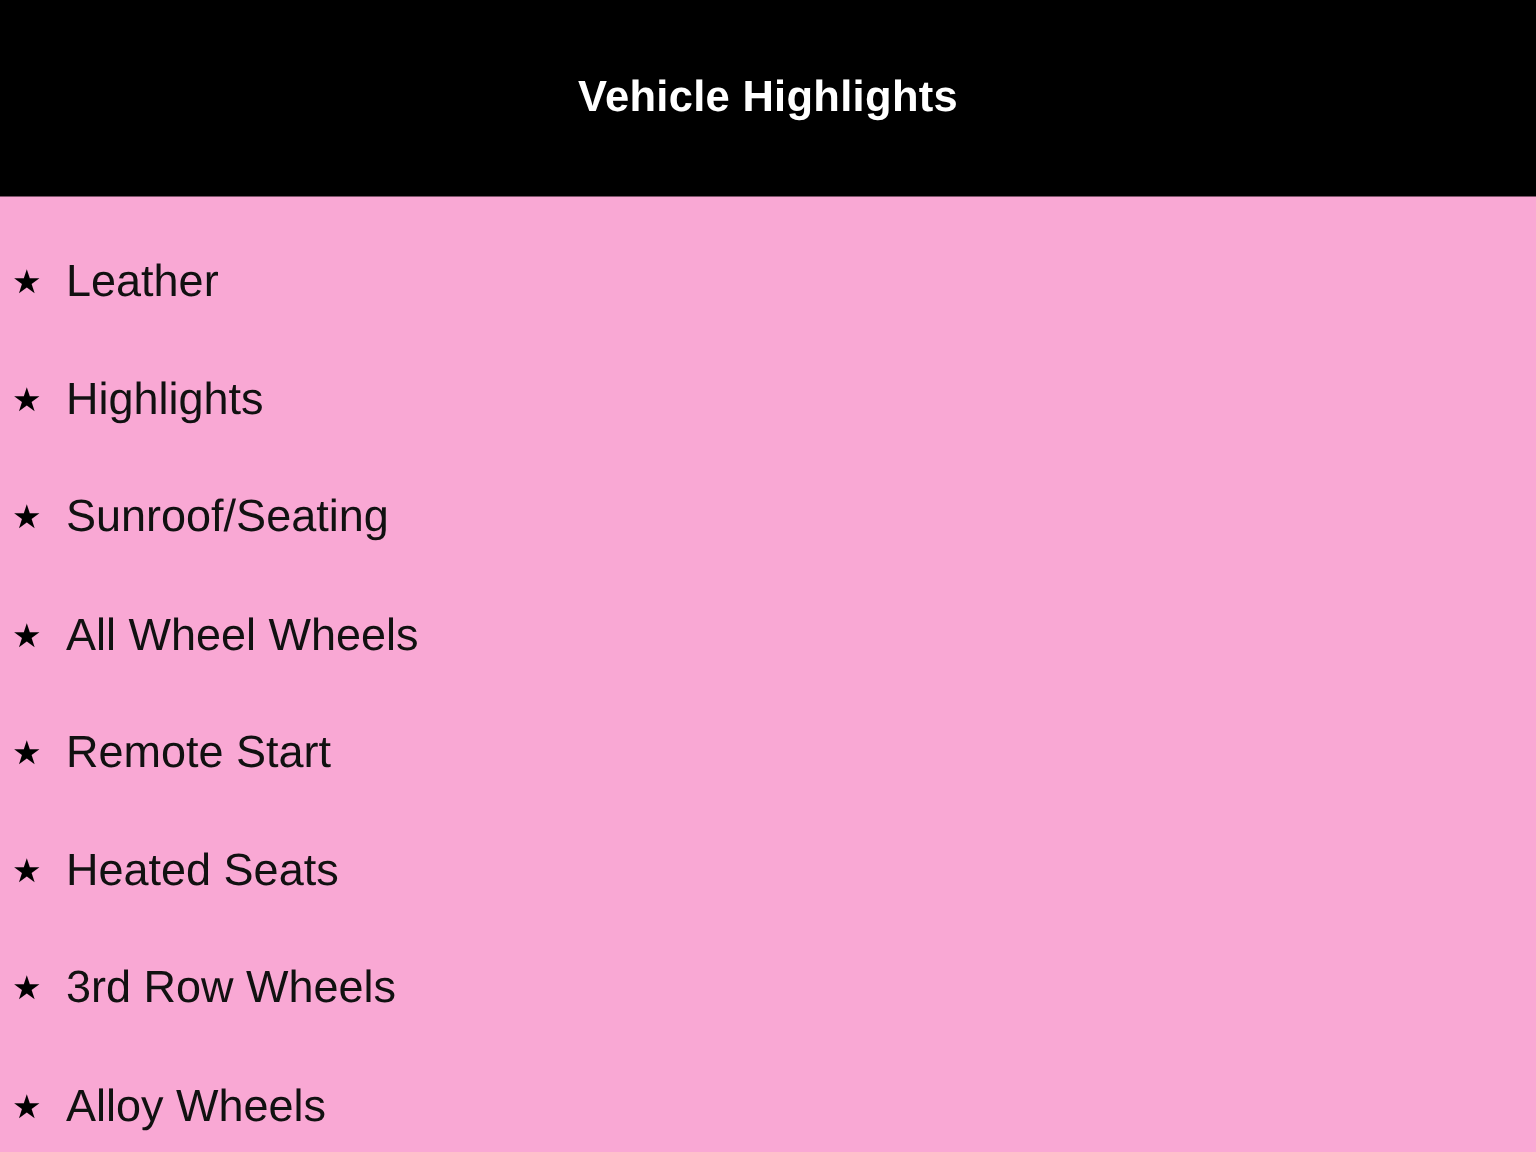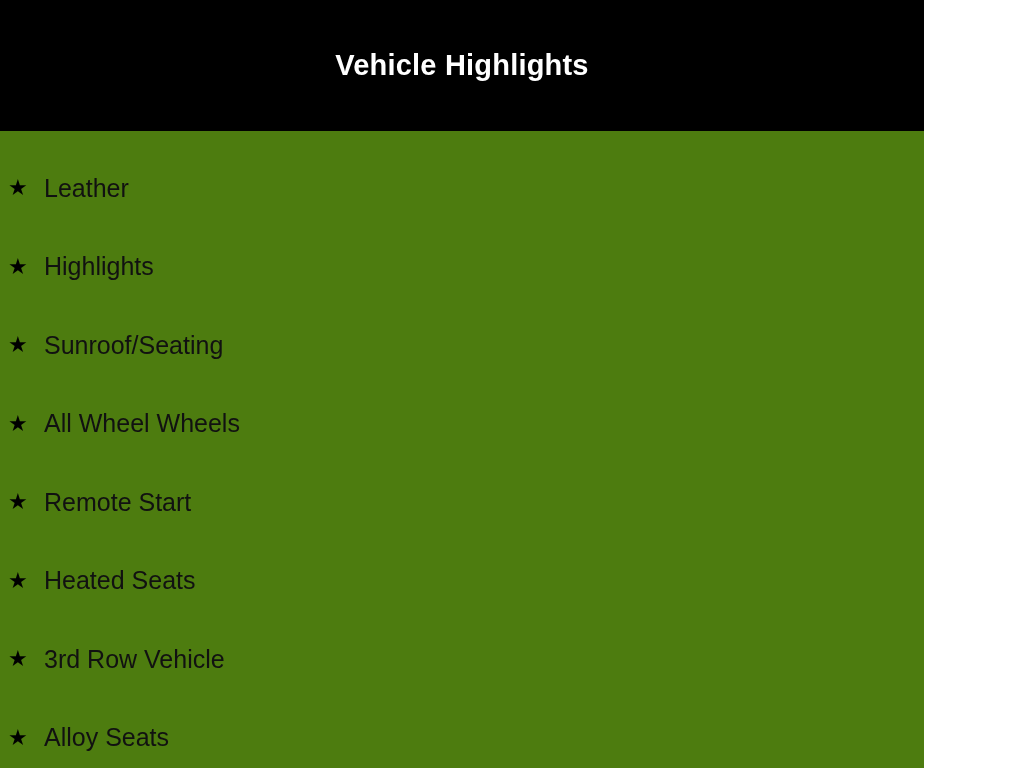--- a/index.html
+++ b/index.html
@@ -6,23 +6,23 @@
   html, body {
     margin: 0;
     padding: 0;
     width: 1024px;
     height: 768px;
     background: #ffffff;
     font-family: "Liberation Sans", sans-serif;
   }
   .page {
     position: relative;
-    width: 924px;
+    width: 1024px;
     height: 768px;
-    background: #4d7c0f;
+    background: #f9a8d4;
     overflow: hidden;
   }
   .header-bar {
     width: 100%;
     height: 131px;
     background: #000000;
     display: flex;
     align-items: center;
     justify-content: center;
   }
@@ -47,21 +47,21 @@
   }
   .star-icon {
     width: 28px;
     flex: 0 0 28px;
     text-align: left;
     font-size: 22px;
     line-height: 1;
     color: #000000;
   }
   .highlight-label {
-    font-size: 25px;
+    font-size: 30px;
     color: #111111;
     margin-left: 8px;
     white-space: nowrap;
   }
 </style>
 </head>
 <body>
 
 <div class="page">
 
@@ -96,23 +96,23 @@
       <span class="highlight-label">Remote Start</span>
     </li>
 
     <li class="highlight-item">
       <span class="star-icon">★</span>
       <span class="highlight-label">Heated Seats</span>
     </li>
 
     <li class="highlight-item">
       <span class="star-icon">★</span>
-      <span class="highlight-label">3rd Row Vehicle</span>
+      <span class="highlight-label">3rd Row Wheels</span>
     </li>
 
     <li class="highlight-item">
       <span class="star-icon">★</span>
-      <span class="highlight-label">Alloy Seats</span>
+      <span class="highlight-label">Alloy Wheels</span>
     </li>
 
   </ul>
 
 </div>
 
 </body></html>

